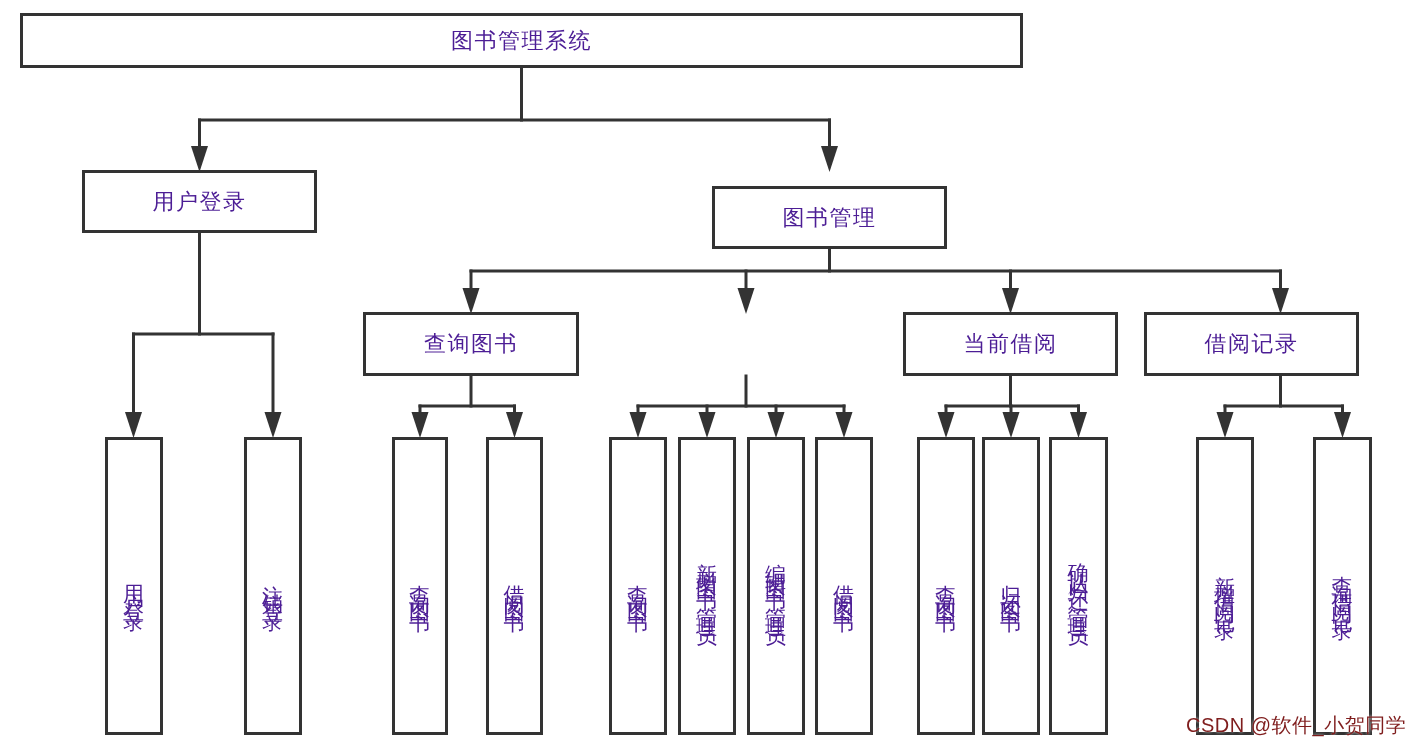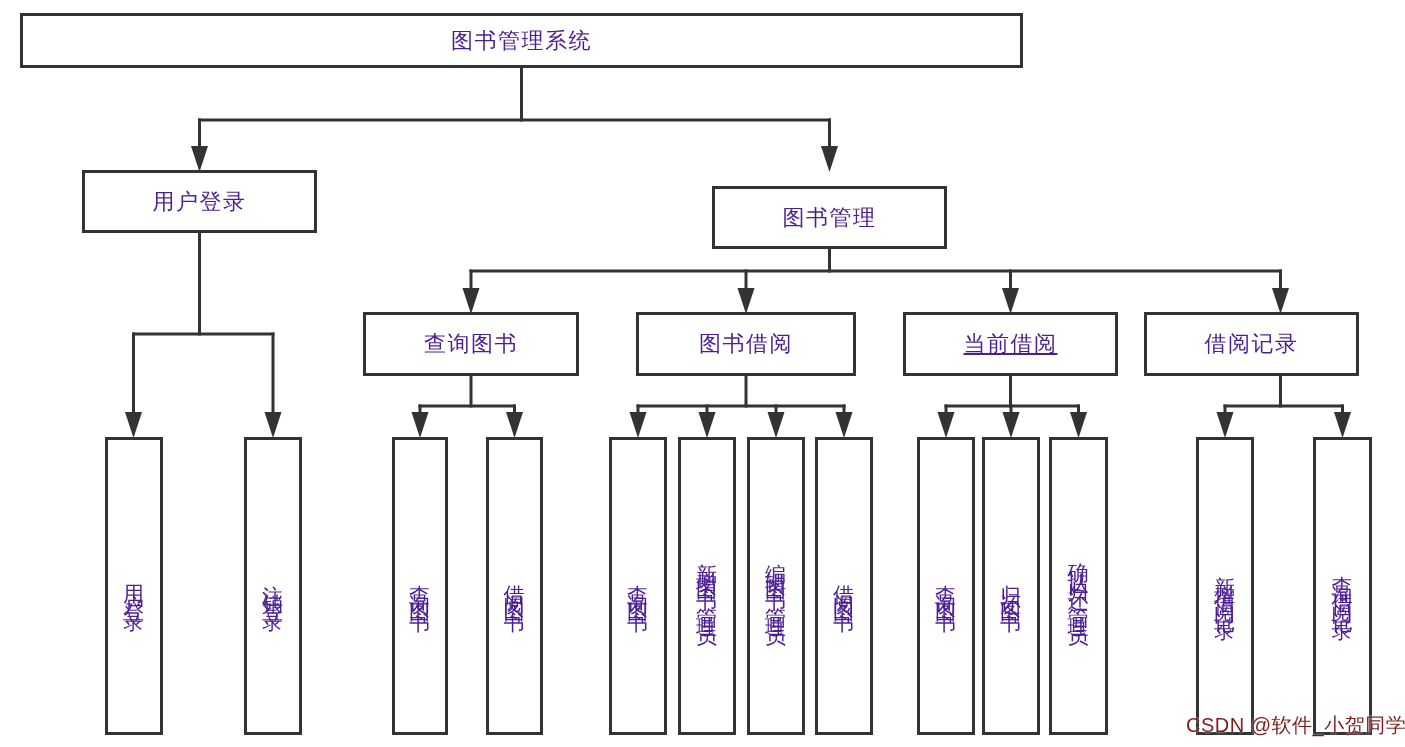--- a/index.html
+++ b/index.html
@@ -104,24 +104,21 @@
   <div class="node h" style="left:82px; top:170px; width:235px; height:63px;">
     <span>用户登录</span>
   </div>
   <div class="node h" style="left:712px; top:170px; width:235px; height:63px;margin-top:16px;">
     <span>图书管理</span>
   </div>
 
   <div class="node h" style="left:363px; top:312px; width:216px; height:64px;">
     <span>查询图书</span>
   </div>
-  <div class="node h" style="left:636px; top:312px; width:220px; height:64px;">
-    <span>图书借阅</span>
-  </div>
-  <div class="node h" style="left:903px; top:312px; width:215px; height:64px;text-decoration:underline;">
+  <div class="node h" style="left:903px; top:312px; width:215px; height:64px;">
     <span>当前借阅</span>
   </div>
   <div class="node h" style="left:1144px; top:312px; width:215px; height:64px;">
     <span>借阅记录</span>
   </div>
 
   <div class="node v" style="left:105px; top:437px; width:58px; height:298px;">
     <span>用户登录</span>
   </div>
   <div class="node v" style="left:244px; top:437px; width:58px; height:298px;">

